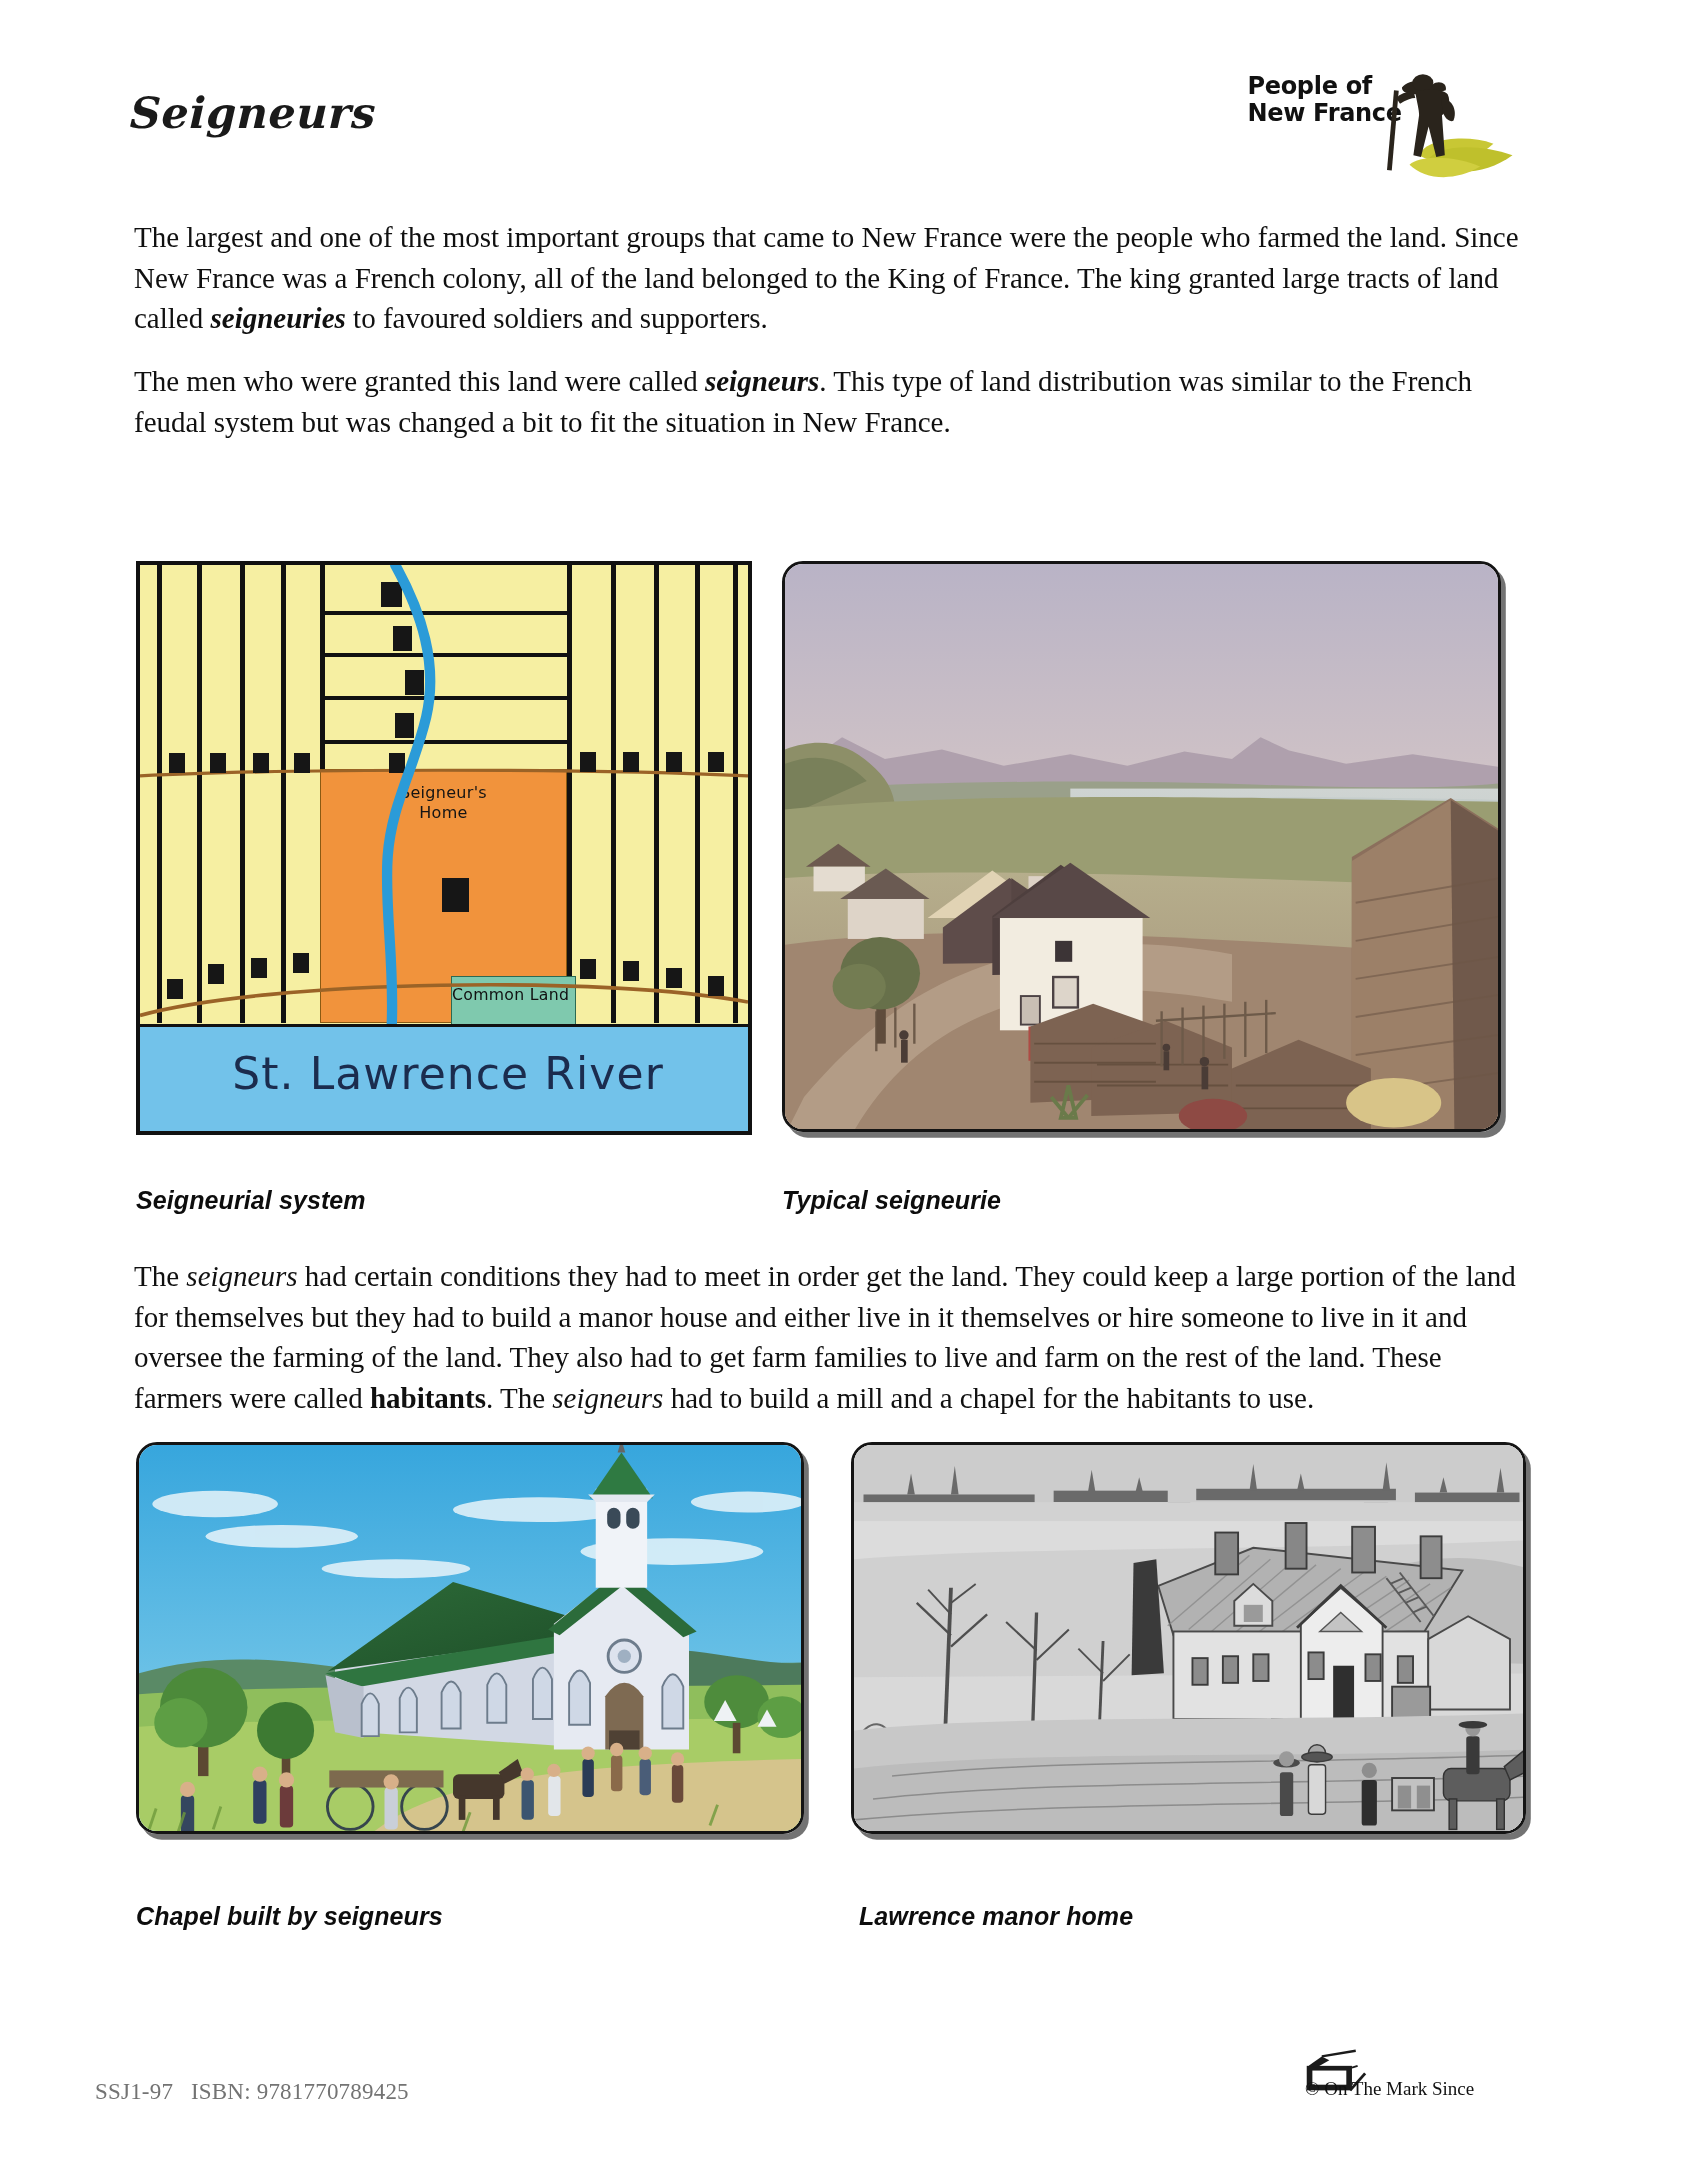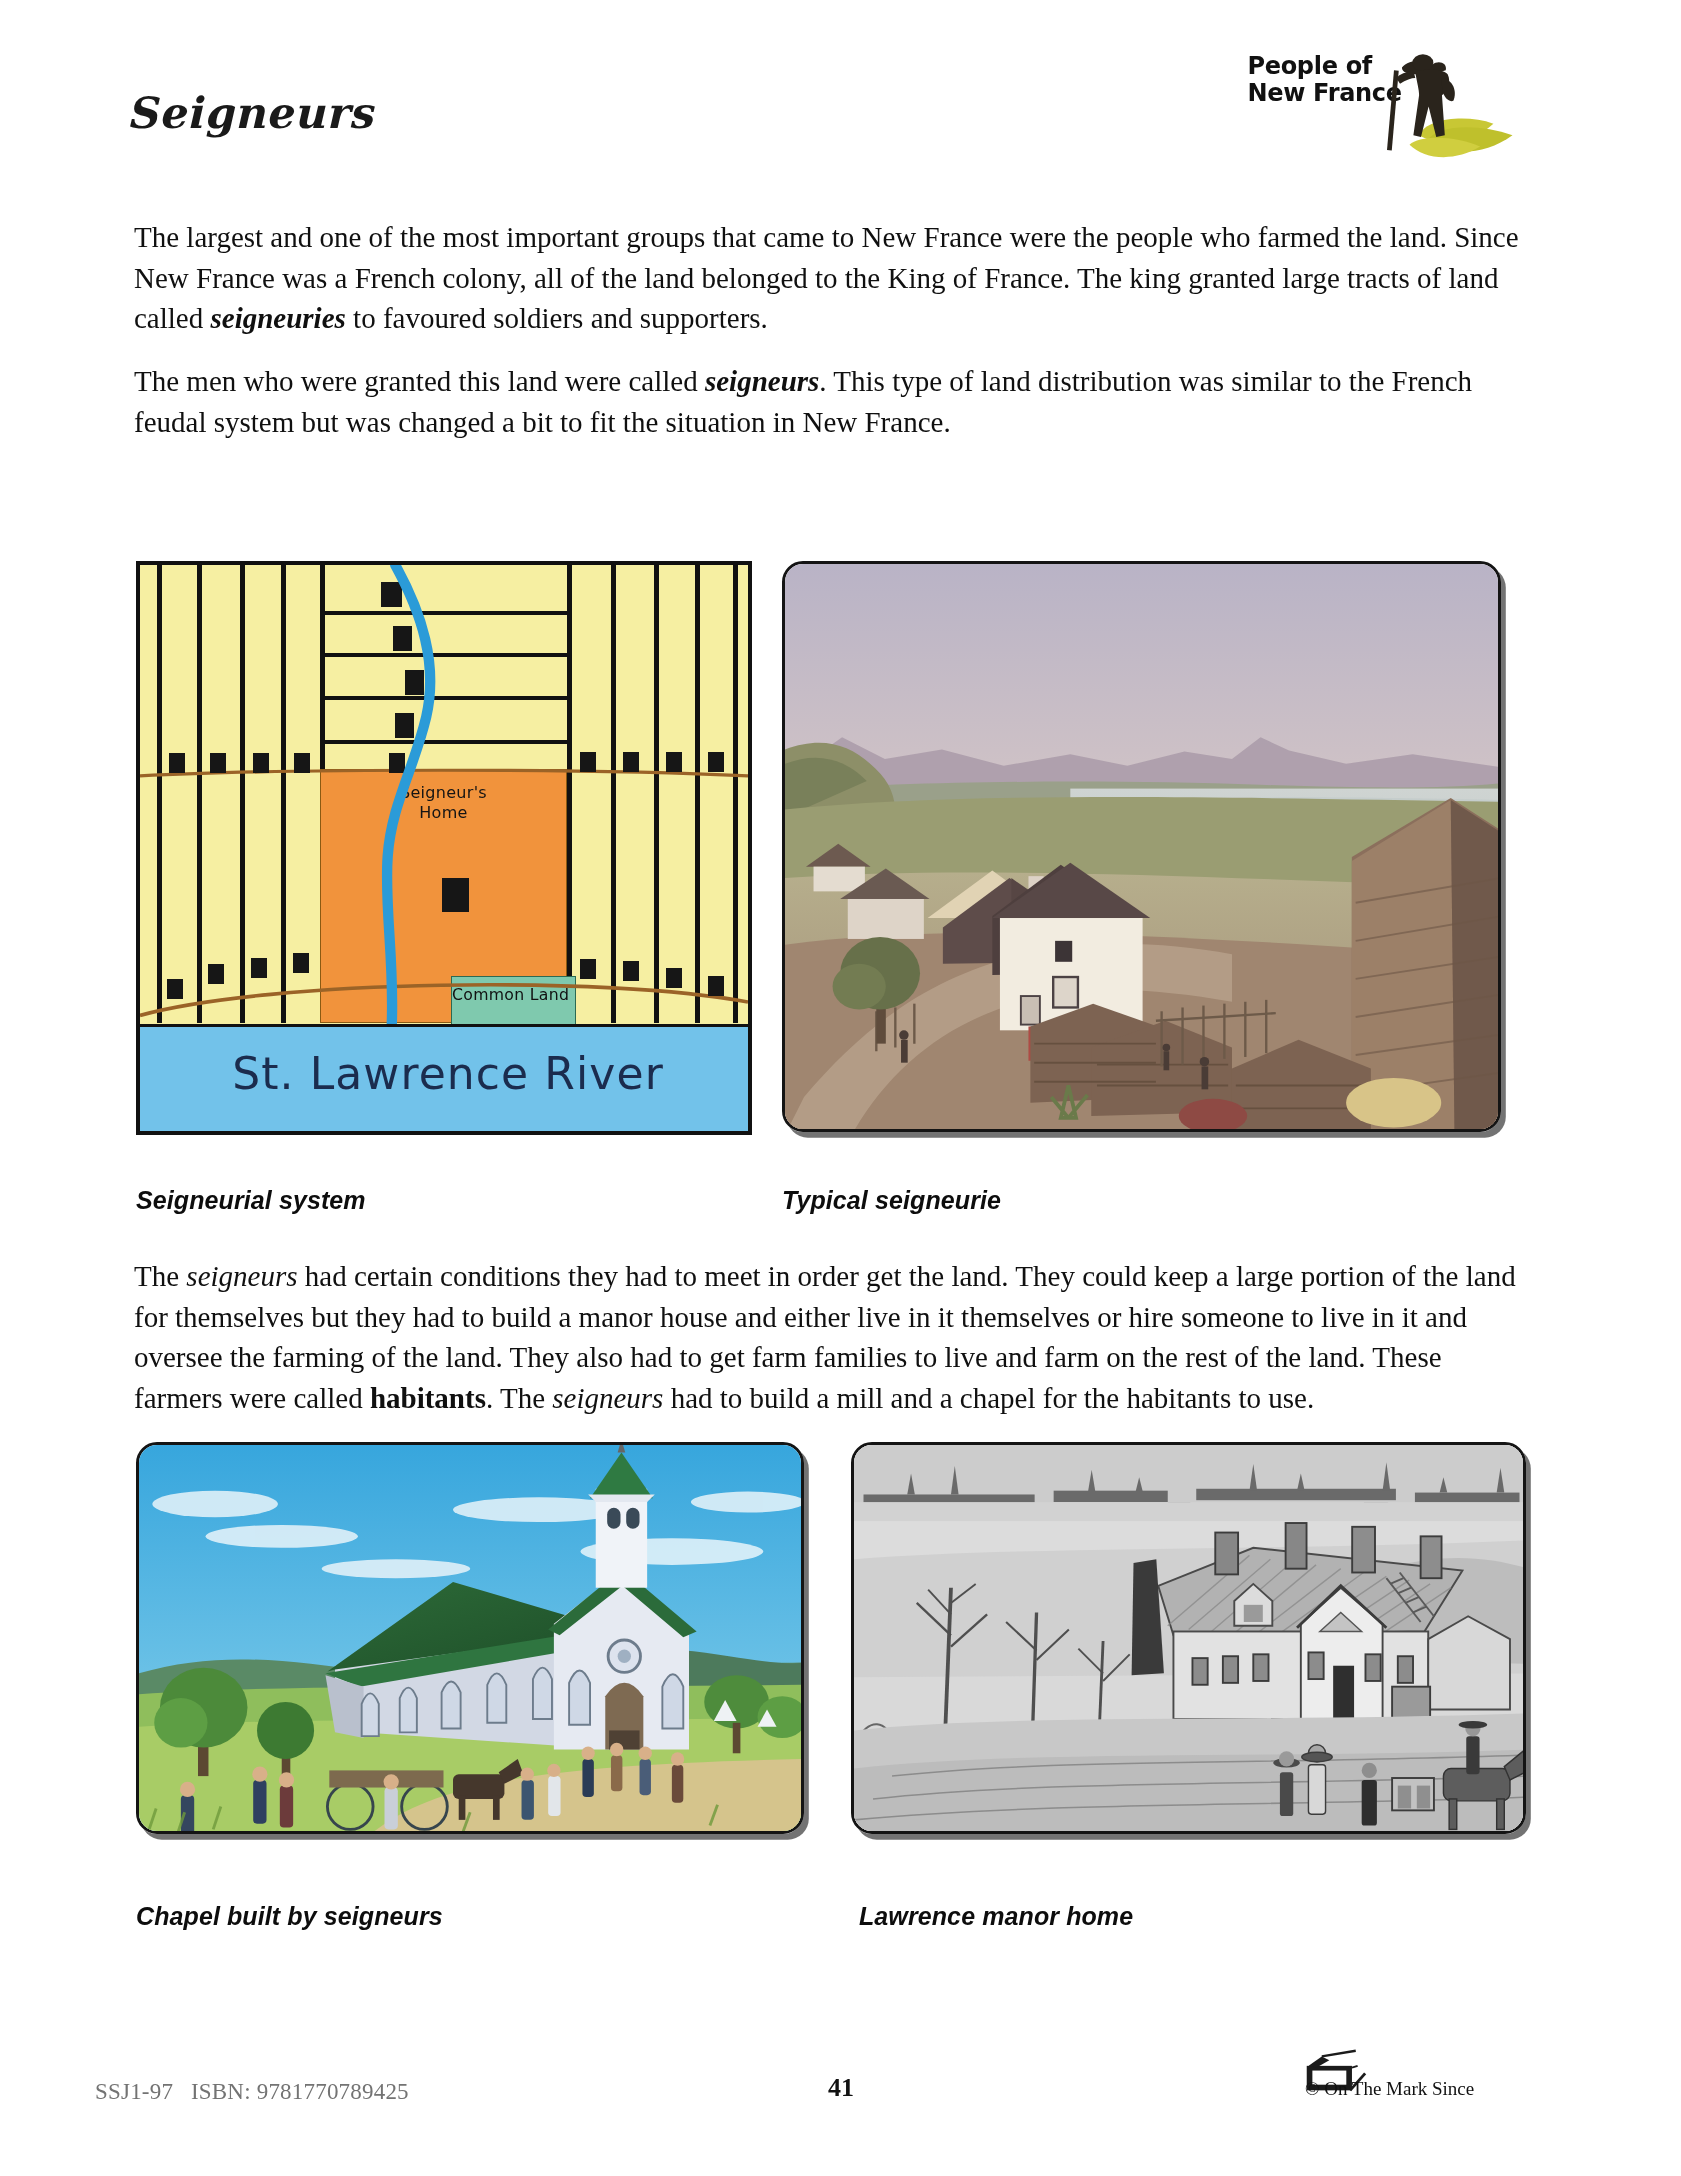--- a/index.html
+++ b/index.html
@@ -33,21 +33,21 @@
     font-size: 43px;
     letter-spacing: 0.5px;
     color: #1a1a1a;
     font-style: italic;
     transform: skewX(-2deg);
   }
 
   .brand-logo {
     position: absolute;
     left: 1236px;
-    top: 36px;
+    top: 56px;
     width: 285px;
     height: 124px;
   }
   .brand-text {
     position: absolute;
     left: 11.4px;
     top: 17px;
     width: 171px;
     font-family: "DejaVu Sans", sans-serif;
     font-weight: bold;
@@ -815,21 +815,20 @@
         <circle cx="651" cy="298" r="8" fill="#989898"></circle>
         <ellipse cx="651" cy="294" rx="15" ry="4"></ellipse>
       </g>
     </svg>
   </div>
   <div class="caption" style="left:859px; top:1862px;">Lawrence manor home</div>
 
   <div class="footer-left">
     <span>SSJ1-97</span>&nbsp;&nbsp;&nbsp;<span>ISBN: 9781770789425</span>
   </div>
-  <div class="footer-page">41</div>
   <svg class="otm-logo" viewBox="0 0 72 52">
     <rect x="6" y="20" width="48" height="26" fill="#1b1b1b"></rect>
     <rect x="12" y="25" width="36" height="15" fill="#ffffff"></rect>
     <path d="M8 20 L22 10 L30 14 L16 22 Z" fill="#1b1b1b"></path>
     <path d="M22 10 L58 4" stroke="#1b1b1b" stroke-width="2.5"></path>
     <path d="M52 46 L68 28" stroke="#1b1b1b" stroke-width="3"></path>
     <path d="M54 22 L60 20" stroke="#1b1b1b" stroke-width="2"></path>
   </svg>
   <div class="footer-right">© On The Mark Since</div>
 

